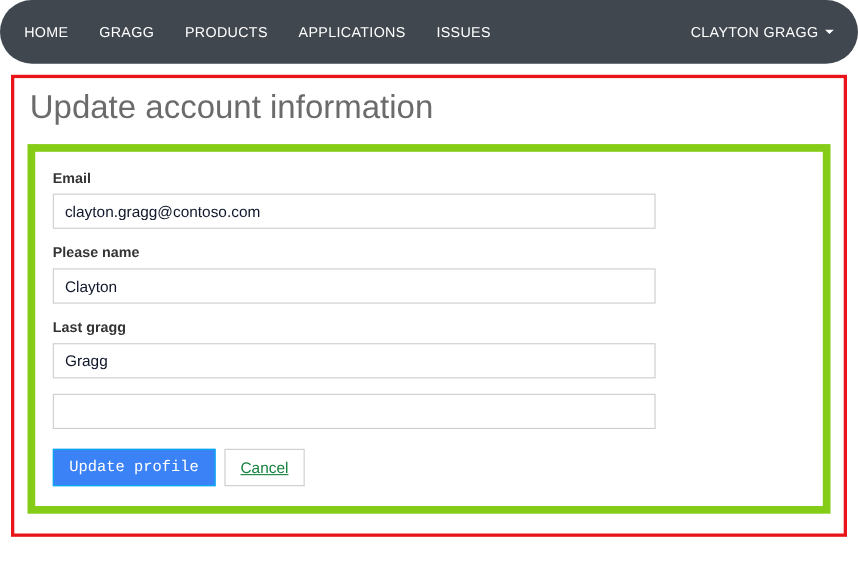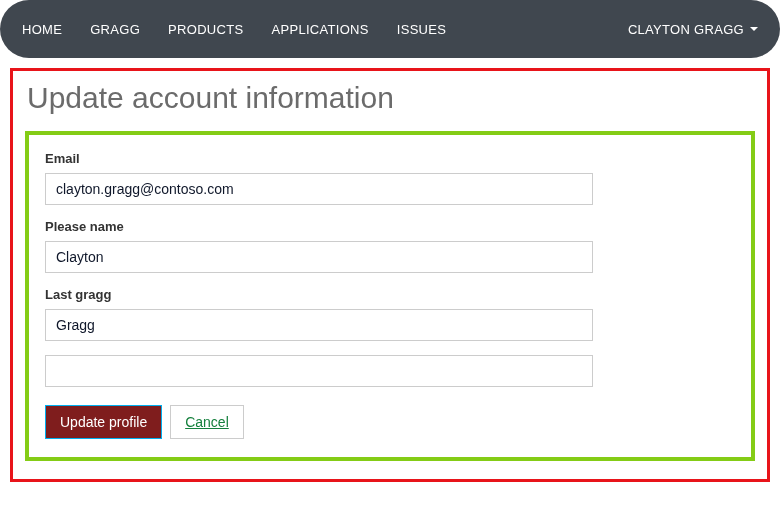--- a/index.html
+++ b/index.html
@@ -67,21 +67,21 @@
       padding: 10px 12px 18px 12px;
     }
     .page-title {
       font-size: 30px;
       font-weight: 300;
       color: #6b6b6b;
       margin-bottom: 16px;
       padding-left: 2px;
     }
     .form-panel {
-      border: 4px solid #84cc16;
+      border: 7px solid #84cc16;
       padding: 16px 16px 18px 16px;
     }
     .form-group {
       margin-bottom: 14px;
     }
     .form-label {
       font-weight: bold;
       font-size: 13px;
       color: #333;
       display: block;
@@ -108,23 +108,24 @@
       padding: 0 14px;
       font-size: 14px;
       font-family: inherit;
       border: 1px solid #ccc;
       background: #fff;
       cursor: pointer;
       display: flex;
       align-items: center;
     }
     .btn-primary {
-      background: #7f1d1d;
+      background: #3b82f6;
       border-color: #00b0f0;
       color: #fff;
+      font-family: Liberation Mono, monospace;
     }
     .btn-default {
       background: #fff;
       color: #15803d;
       text-decoration: underline;
     }
   </style>
 </head>
 <body>
 

